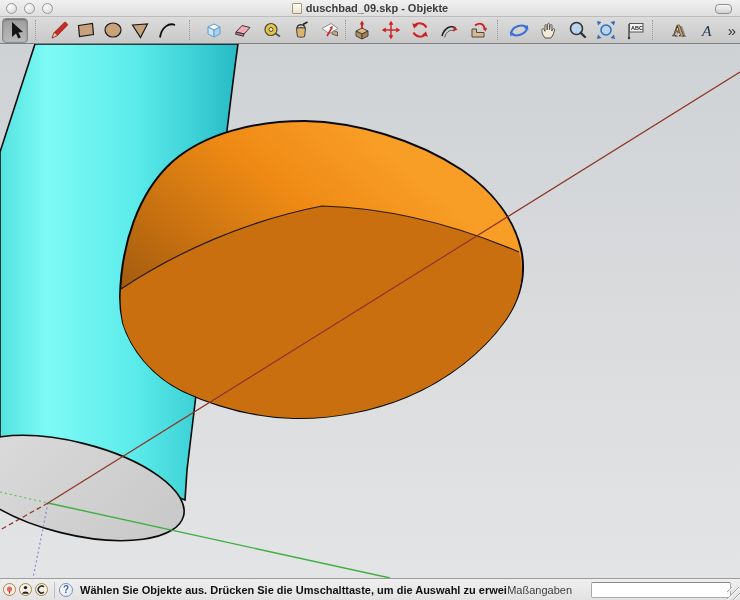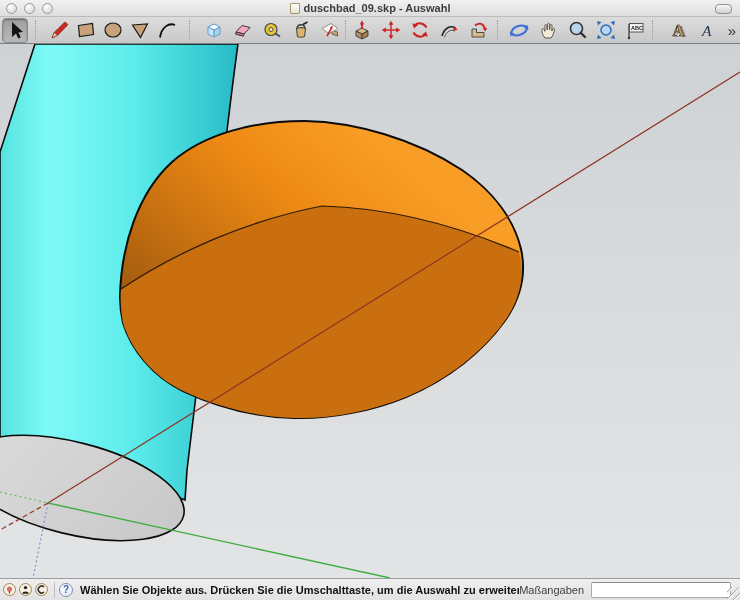--- a/index.html
+++ b/index.html
@@ -71,21 +71,21 @@
   }
   .scirc{width:13px;height:13px;border-radius:50%;border:1.5px solid #a8854e;
     background:#f6f1e4;box-sizing:border-box;margin-left:3px;flex:0 0 auto;
     display:flex;align-items:center;justify-content:center;overflow:hidden;}
   .ssep{width:0;height:16px;border-left:1px solid #bdbdbd;margin:0 4px 0 6px;}
   .helpc{width:14px;height:14px;border-radius:50%;border:1.5px solid #7d90b8;
     background:radial-gradient(circle at 40% 30%,#ffffff,#dfe6f2);box-sizing:border-box;
     color:#3a5fa8;font-weight:bold;font-size:10px;line-height:11px;text-align:center;flex:0 0 auto;}
   .hint{margin-left:7px;font-weight:bold;white-space:nowrap;overflow:hidden;}
   .spacer{flex:1;}
-  .mlabel{color:#3f3f3f;margin-right:7px;white-space:nowrap;text-align:center;}
+  .mlabel{color:#3f3f3f;margin-right:19px;white-space:nowrap;text-align:center;}
   .minput{
     width:140px;height:16px;border:1px solid #a9a9a9;border-top-color:#8b8b8b;
     border-radius:2px;background:#fff;margin-right:9px;font-size:11px;padding:0 3px;
     box-sizing:border-box;outline:none;
   }
   .grip{
     position:absolute;right:0;bottom:0;width:13px;height:13px;
     background:repeating-linear-gradient(135deg,transparent 0 3px,#a5a5a5 3px 4px,#f2f2f2 4px 5px);
   }
 </style>
@@ -93,21 +93,21 @@
 <body>
 
 <div class="window">
 
   <div class="titlebar">
     <div class="lights">
       <div class="light"></div>
       <div class="light"></div>
       <div class="light"></div>
     </div>
-    <div class="title"><span class="doc-ic"></span><span>duschbad_09.skp - Auswahl</span></div>
+    <div class="title"><span class="doc-ic"></span><span>duschbad_09.skp - Objekte</span></div>
     <div class="lozenge"></div>
   </div>
 
   <div class="toolbar">
 
     <div class="tbtn pressed">
       <svg width="22" height="22">
         <polygon points="8,3 8,18 12,14.5 14.3,19.5 16.8,18.3 14.4,13.4 19,13" fill="#141414"></polygon>
       </svg>
     </div>

